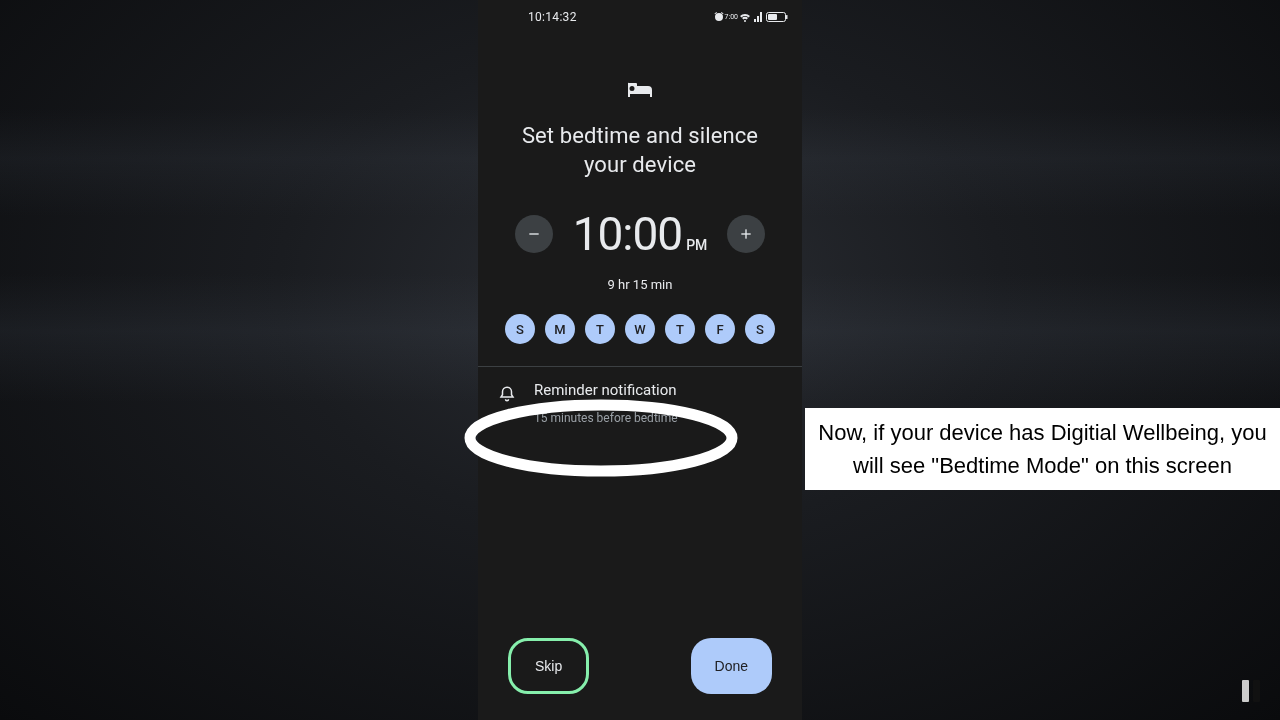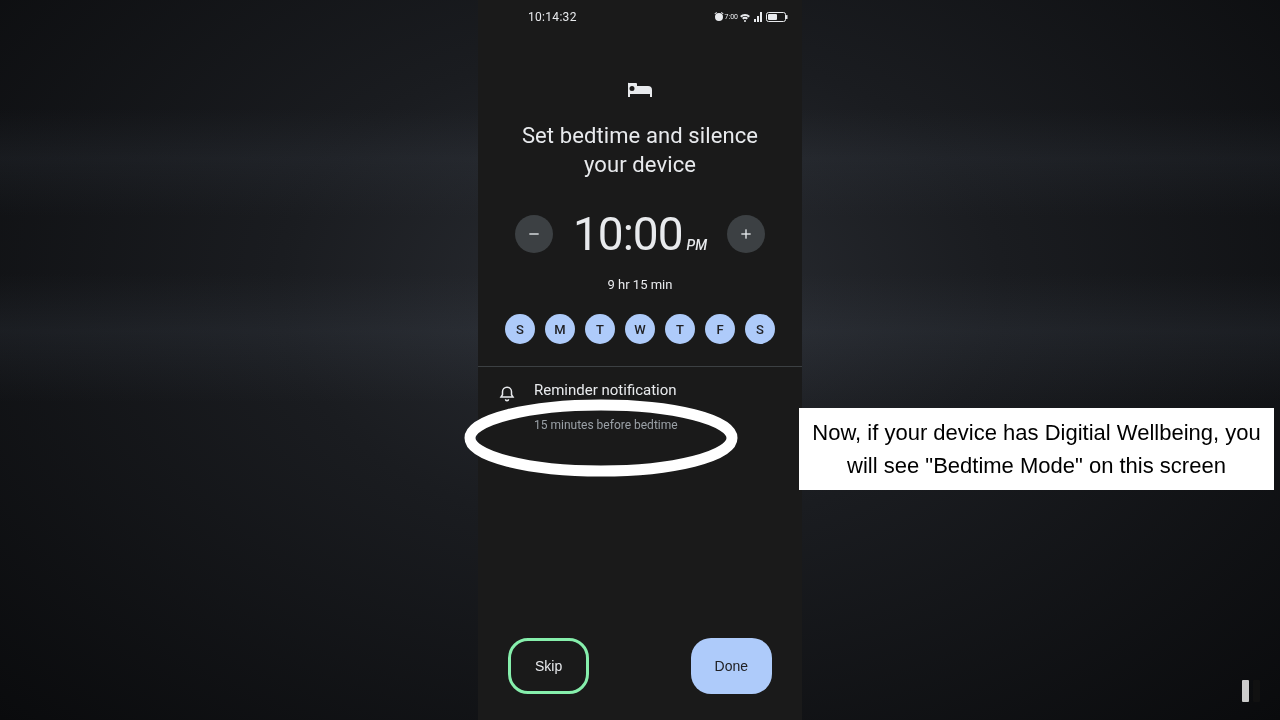--- a/index.html
+++ b/index.html
@@ -56,21 +56,21 @@
   }
   .time-row {
     display: flex;
     align-items: center;
     justify-content: center;
     gap: 20px;
     margin-top: 28px;
   }
   .time-display { display: flex; align-items: baseline; gap: 4px; }
   .time-val { color: #e8eaed; font-size: 46px; font-weight: 400; letter-spacing: -1px; }
-  .time-ampm { color: #e8eaed; font-size: 14px; font-weight: 500; font-style: italic; }
+  .time-ampm { color: #e8eaed; font-size: 14px; font-weight: 500; }
   .circ-btn {
     width: 38px; height: 38px;
     border-radius: 50%;
     background: #3c4043;
     display: flex; align-items: center; justify-content: center;
     cursor: pointer;
   }
   .circ-btn svg { display: block; }
   .duration {
     color: #e8eaed;
@@ -97,21 +97,21 @@
   }
   .divider { height: 1px; background: #3c4043; }
   .option {
     display: flex;
     align-items: flex-start;
     gap: 18px;
     padding: 14px 20px;
     cursor: pointer;
   }
   .opt-icon { color: #e8eaed; margin-top: 3px; flex-shrink: 0; }
-  .opt-text { display: flex; flex-direction: column; gap: 19px; }
+  .opt-text { display: flex; flex-direction: column; gap: 12px; }
   .opt-title { color: #e8eaed; font-size: 15px; }
   .opt-sub { color: #9aa0a6; font-size: 12px; }
   .bottom-bar {
     position: absolute;
     left: 0; right: 0; bottom: 26px;
     display: flex;
     justify-content: space-between;
     padding: 0 30px;
   }
   .btn-outline {
@@ -137,21 +137,21 @@
     position: absolute;
     left: 460px;
     top: 396px;
     width: 282px;
     height: 84px;
     pointer-events: none;
   }
   .highlight svg { display: block; }
   .caption {
     position: absolute;
-    right: 6px;
+    right: 0;
     top: 408px;
     width: 475px;
     background: #fff;
     color: #000;
     font-family: Verdana, Geneva, sans-serif;
     font-size: 22px;
     line-height: 1.5;
     text-align: center;
     padding: 8px 10px;
   }

